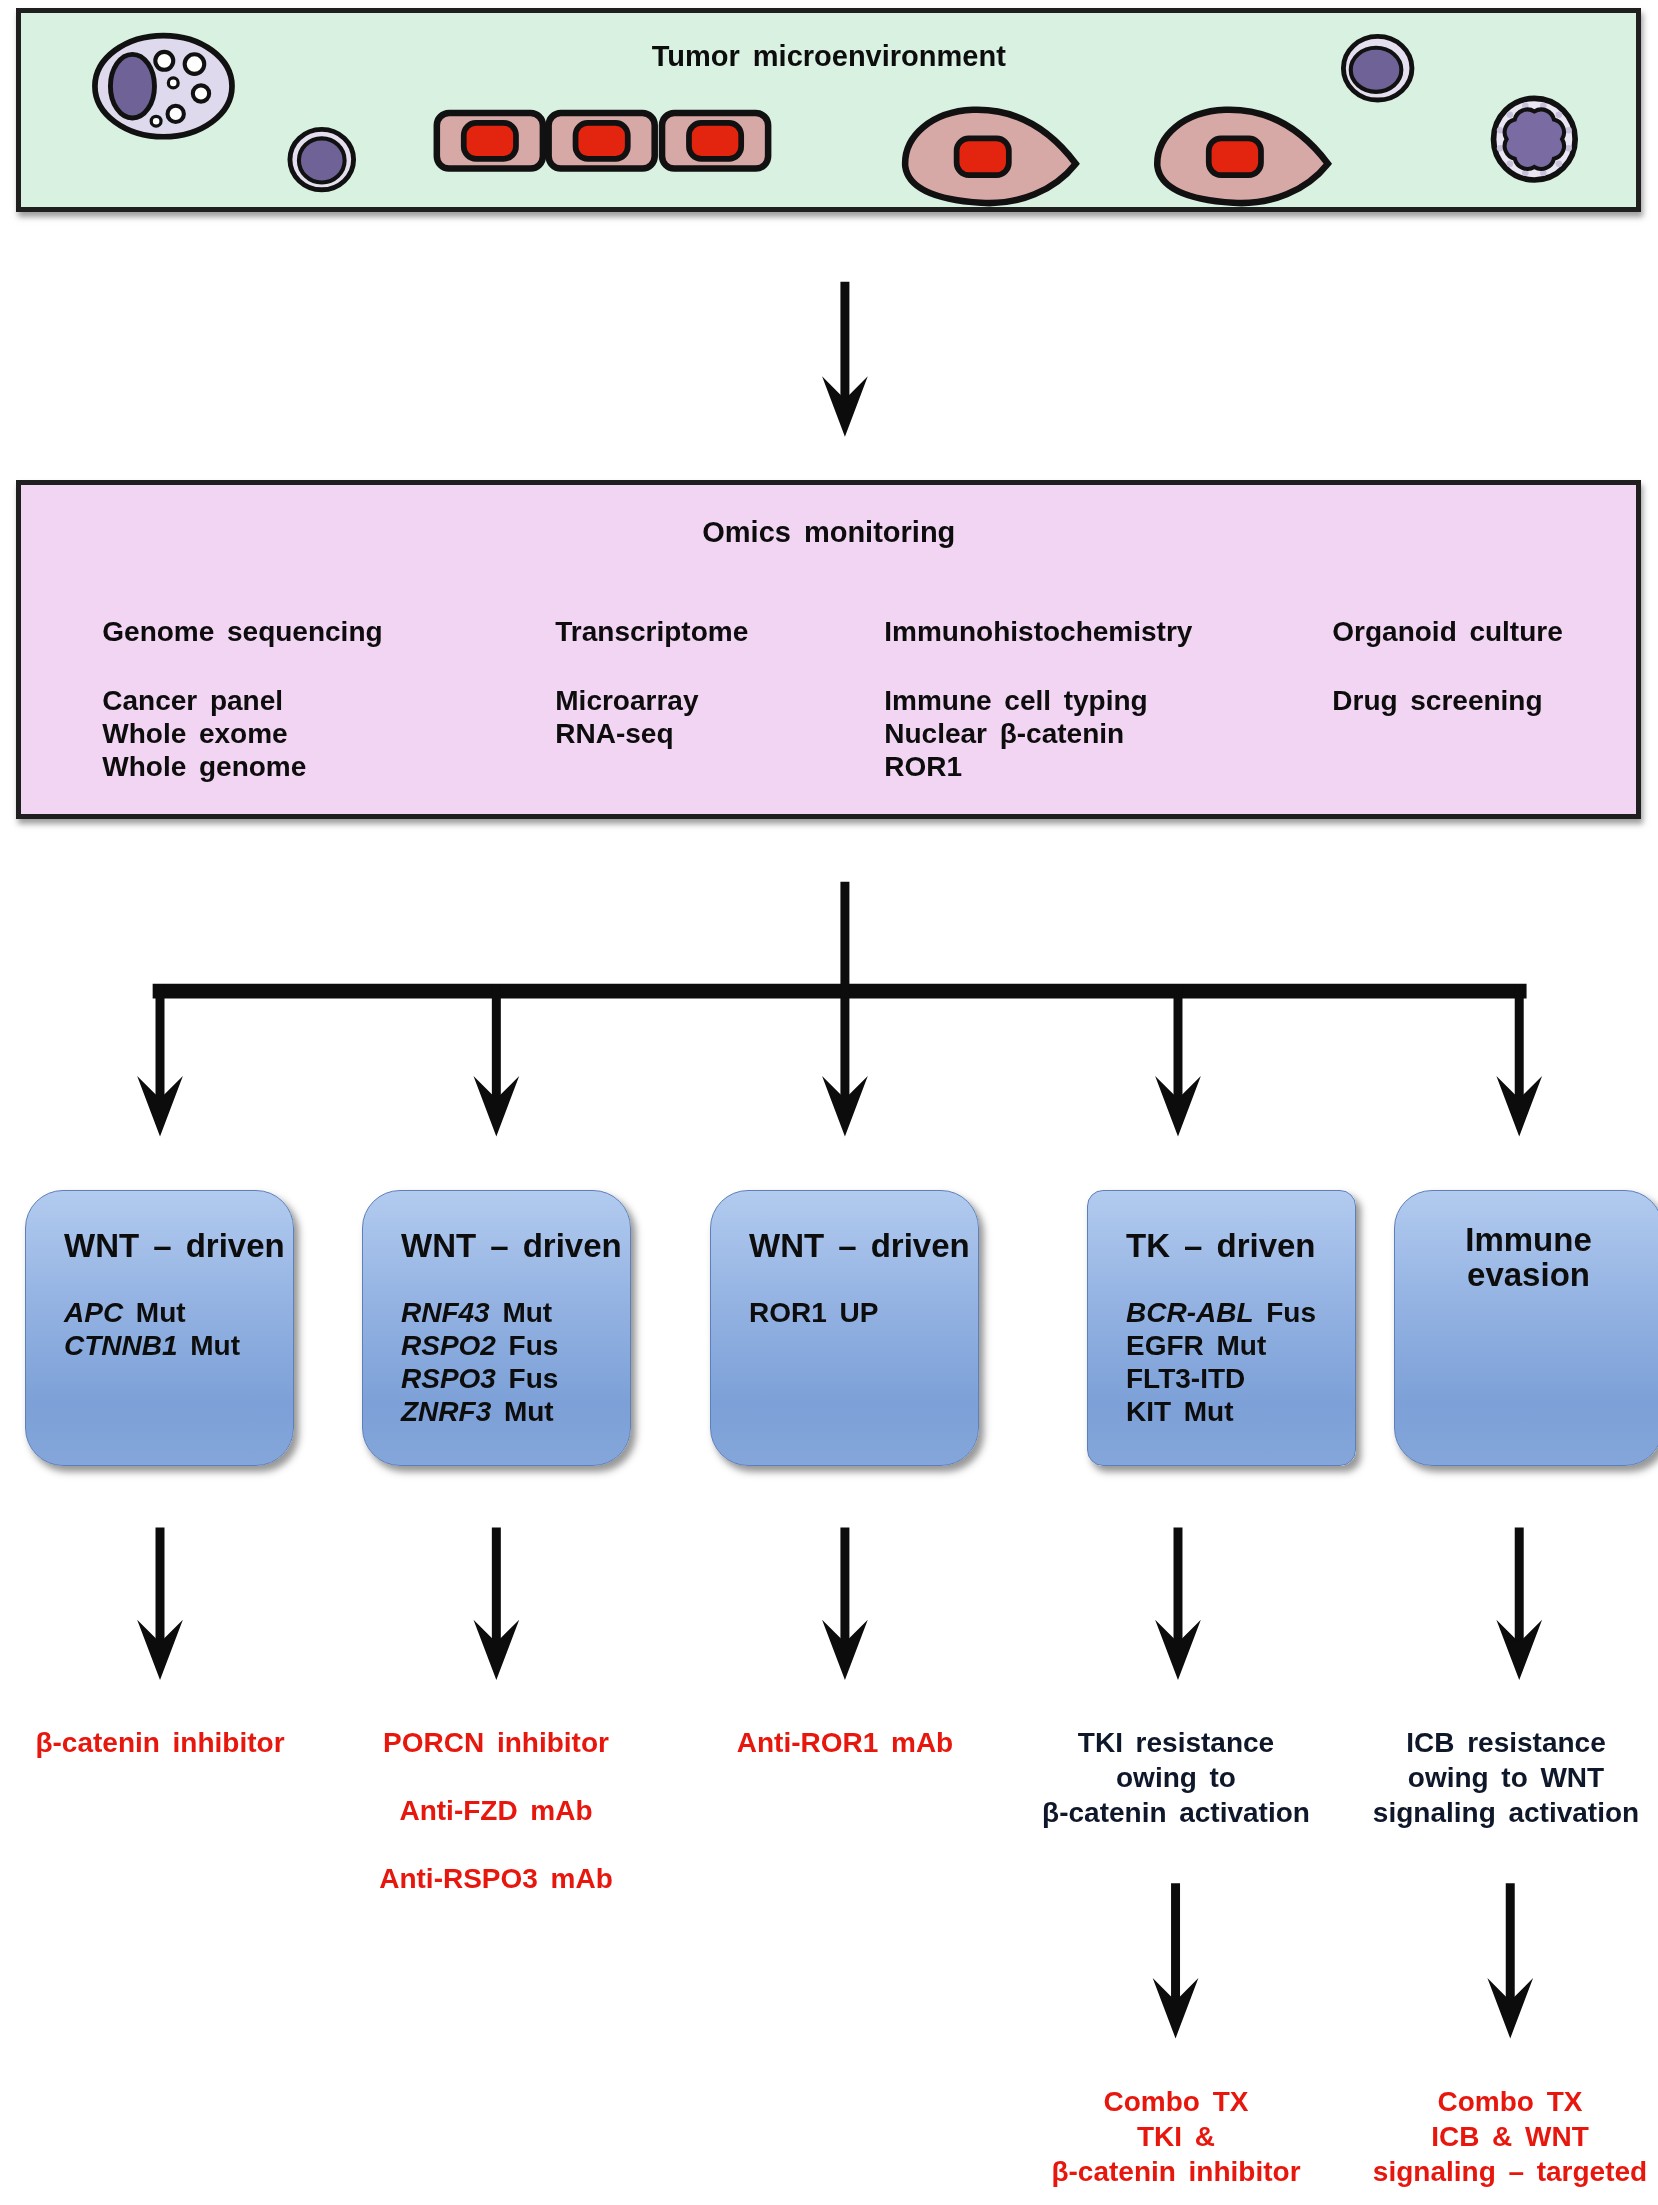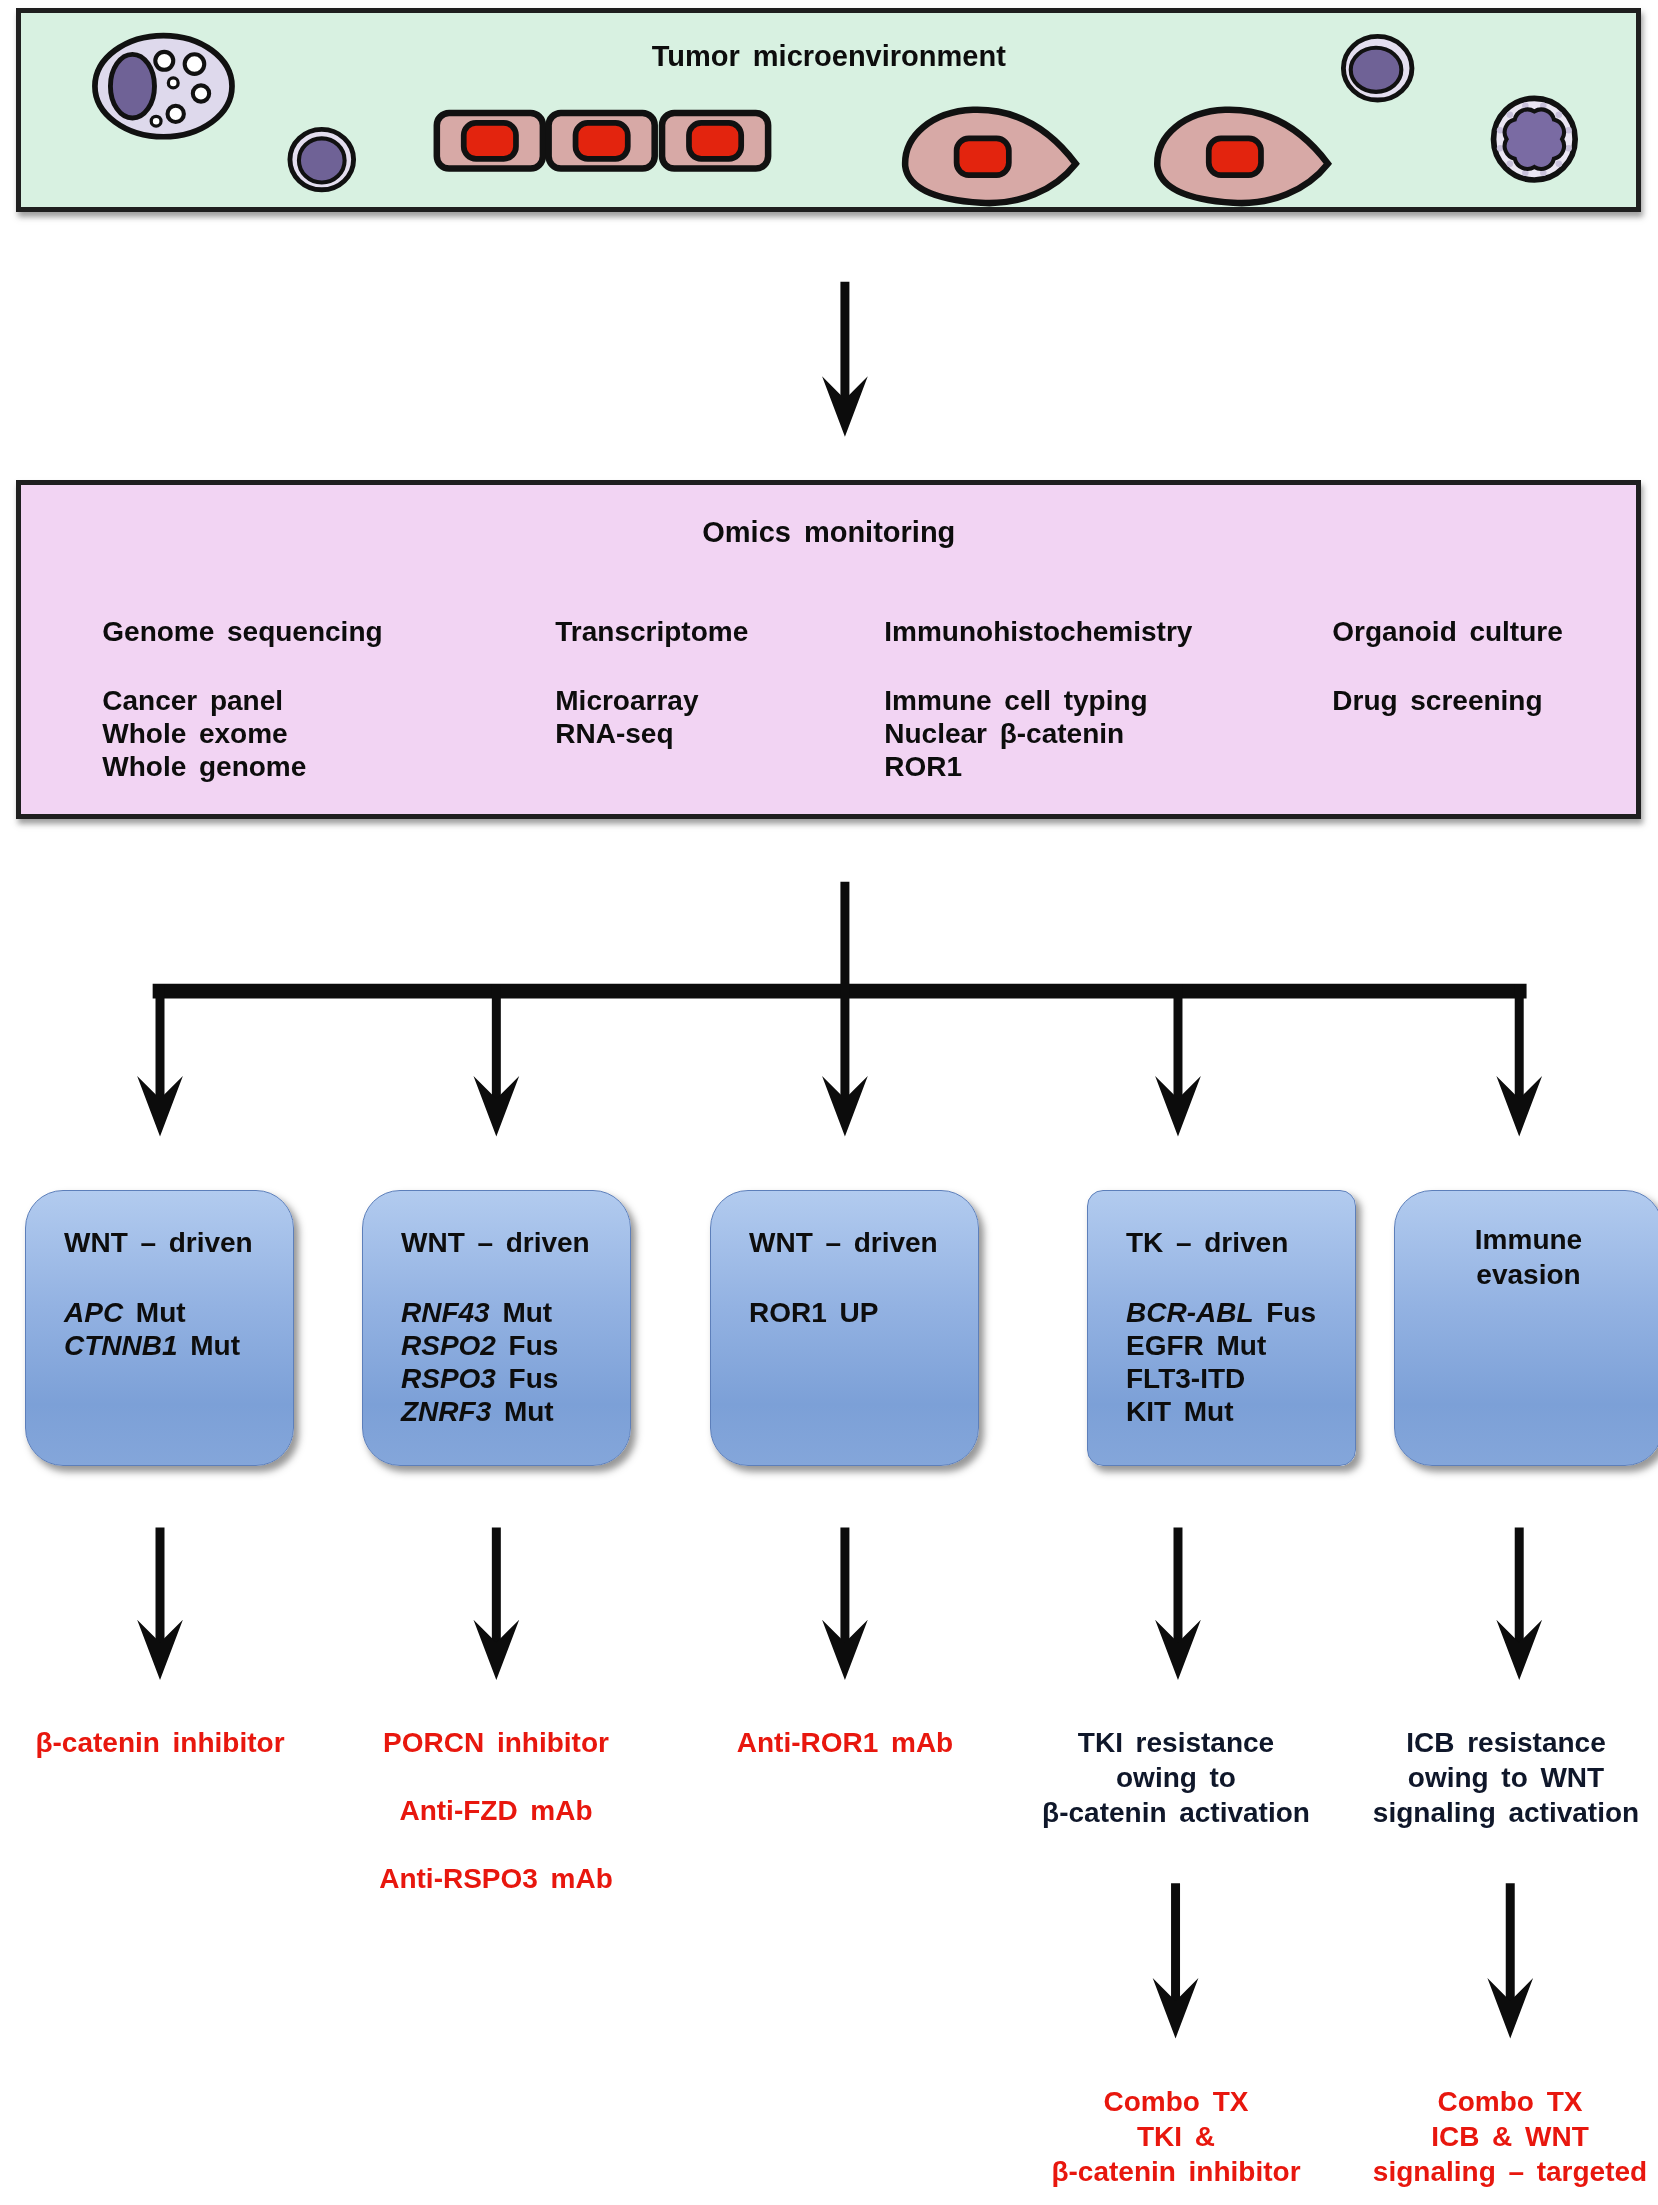--- a/index.html
+++ b/index.html
@@ -26,21 +26,21 @@
   .omics-header{position:absolute;top:0;left:0;white-space:nowrap;}
   .omics-items{position:absolute;top:68px;left:0;line-height:33px;white-space:nowrap;}
   
   .subtype-box{
     position:absolute;top:1190px;width:269px;height:276px;border-radius:38px;
     background:linear-gradient(180deg,var(--blue_top) 0%,#93b2e2 42%,var(--blue_bottom) 78%,#84a6da 100%);
     border:1.6px solid #5d7fba;
     box-shadow:4.1px 5.7px 7.3px rgba(50,50,50,0.5);
     box-sizing:border-box;
   }
-  .subtype-header{position:absolute;top:36px;left:38px;white-space:nowrap;font-size:28px;}
+  .subtype-header{position:absolute;top:36px;left:38px;white-space:nowrap;font-size:33px;}
   .subtype-items{position:absolute;top:105px;left:38px;line-height:33px;white-space:nowrap;font-size:28px;}
   .subtype-box.centered .subtype-header{left:0;right:0;width:171px;margin:0 auto;text-align:center;white-space:normal;line-height:35px;top:31px;}
   .it{font-style:italic;}
   
   .treat,.outcome{position:absolute;text-align:center;line-height:35px;}
   .treat{top:1725px;width:392px;}
   .outcome{top:2084px;width:400px;}
   .red{color:var(--accent_red);}
   .black{color:#0f172a;}
   .spread .line + .line{margin-top:33px;}

